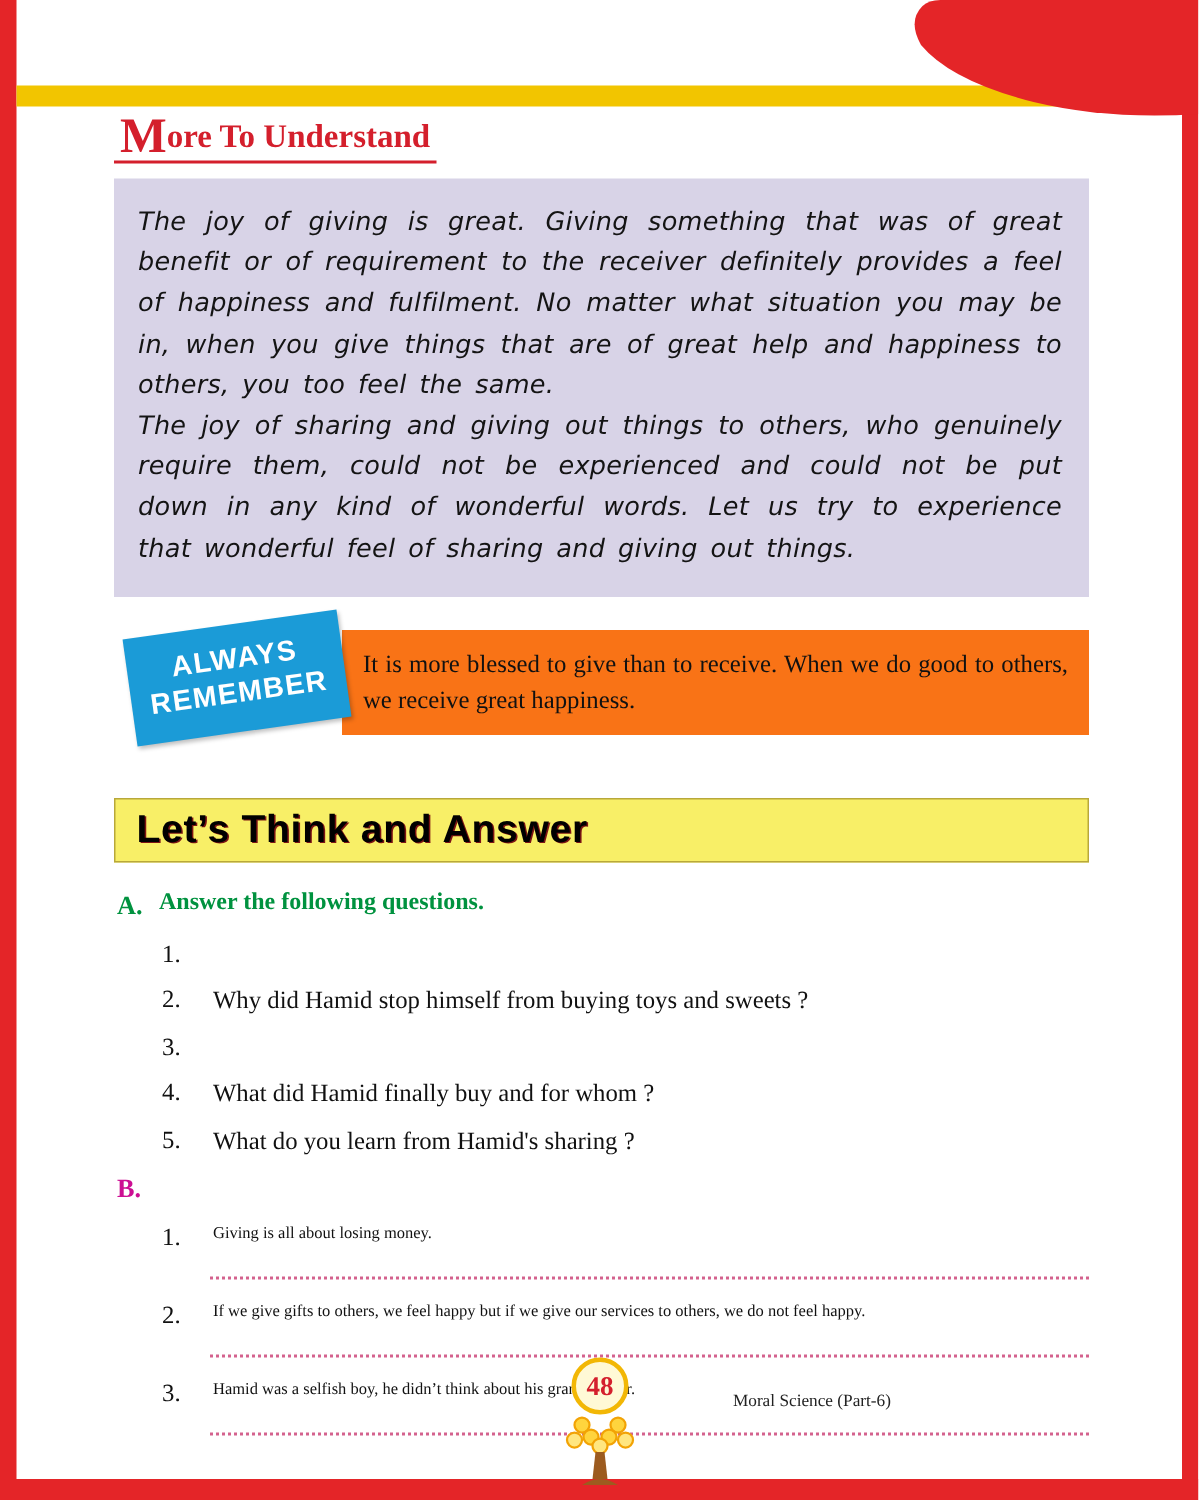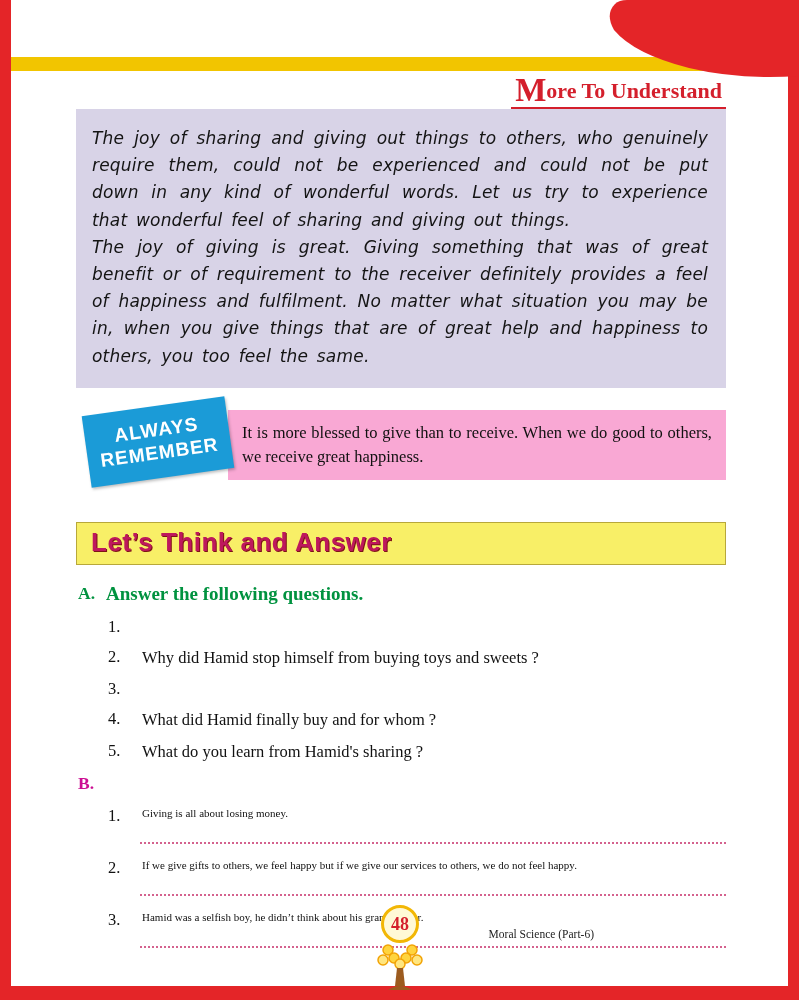--- a/index.html
+++ b/index.html
@@ -23,21 +23,21 @@
     position: absolute; left: 11px; top: 57px;
     width: 777px; height: 14px; background: #f2c500;
   }
   .corner-swoosh {
     position: absolute; top: 0; right: 0; width: 190px; height: 80px;
   }
 
   .content { position: absolute; left: 76px; top: 78px; width: 650px; }
 
   
-  .title-wrap { text-align: right; margin-bottom: 0; }
+  .title-wrap { text-align: left; margin-bottom: 10px; }
   .title {
     display: inline-block;
     color: #d41f2c;
     font-family: "Liberation Serif", serif;
     font-weight: bold;
     font-size: 22px;
     border-bottom: 2px solid #d41f2c;
     padding: 0 4px 3px 4px;
   }
   .title .big-initial { font-size: 33px; line-height: 22px; vertical-align: -3px; }
@@ -56,21 +56,21 @@
     color: #141414;
     text-align: justify;
     letter-spacing: 0.2px;
     word-spacing: 3px;
   }
 
   
   .remember-row { position: relative; margin: 0 0 30px 0; min-height: 82px; }
   .remember-box {
     margin-left: 152px;
-    background: #f9a8d4;
+    background: #f97316;
     padding: 11px 14px;
     min-height: 58px;
   }
   .remember-box p {
     font-size: 16.5px;
     line-height: 1.45;
     color: #111;
     text-align: justify;
   }
   .remember-badge {
@@ -98,35 +98,35 @@
   .banner {
     background: #f8ef67;
     border: 1px solid #b8a83a;
     padding: 4px 14px 6px 14px;
     margin-bottom: 18px;
   }
   .banner span {
     font-family: "Liberation Sans", sans-serif;
     font-weight: bold;
     font-size: 26px;
-    color: #be185d;
+    color: #000000;
     letter-spacing: 0.5px;
     text-shadow: 1px 1px 0 #7d1414;
   }
 
   
   .section-head { display: flex; margin: 6px 0 12px 2px; }
   .section-head .sec-label {
     width: 28px;
     font-weight: bold;
     font-size: 17.5px;
   }
   .section-head .sec-title {
     font-weight: bold;
-    font-size: 19px;
+    font-size: 16px;
   }
   .sec-green { color: #00923f; }
   .sec-magenta { color: #cc0f93; }
 
   .q-item { display: flex; margin: 0 0 10px 32px; }
   .q-item .q-num { width: 34px; flex: 0 0 34px; font-size: 16.5px; color: #111; }
   .q-item .q-text { font-size: 16.5px; color: #111; line-height: 1.35; }
 
   .b-item { margin: 0 0 4px 32px; }
   .b-row { display: flex; }
@@ -173,22 +173,22 @@
     <path d="M 18 0 H 190 V 76 Q 130 80 80 68 Q 25 54 5 30 Q -4 14 6 4 Q 10 0 18 0 Z" fill="#e42528"></path>
   </svg>
 
   <div class="content">
 
     <div class="title-wrap">
       <span class="title"><span class="big-initial">M</span><span>ore To Understand</span></span>
     </div>
 
     <div class="intro-box">
+      <p>The joy of giving is great. Giving something that was of great benefit or of requirement to the receiver definitely provides a feel of happiness and fulfilment. No matter what situation you may be in, when you give things that are of great help and happiness to others, you too feel the same.</p>
       <p>The joy of sharing and giving out things to others, who genuinely require them, could not be experienced and could not be put down in any kind of wonderful words. Let us try to experience that wonderful feel of sharing and giving out things.</p>
-      <p>The joy of giving is great. Giving something that was of great benefit or of requirement to the receiver definitely provides a feel of happiness and fulfilment. No matter what situation you may be in, when you give things that are of great help and happiness to others, you too feel the same.</p>
     </div>
 
     <div class="remember-row">
       <div class="remember-box">
         <p>It is more blessed to give than to receive. When we do good to others, we receive great happiness.</p>
       </div>
       <div class="remember-badge">
         <span>ALWAYS</span>
         <span>REMEMBER</span>
       </div>

